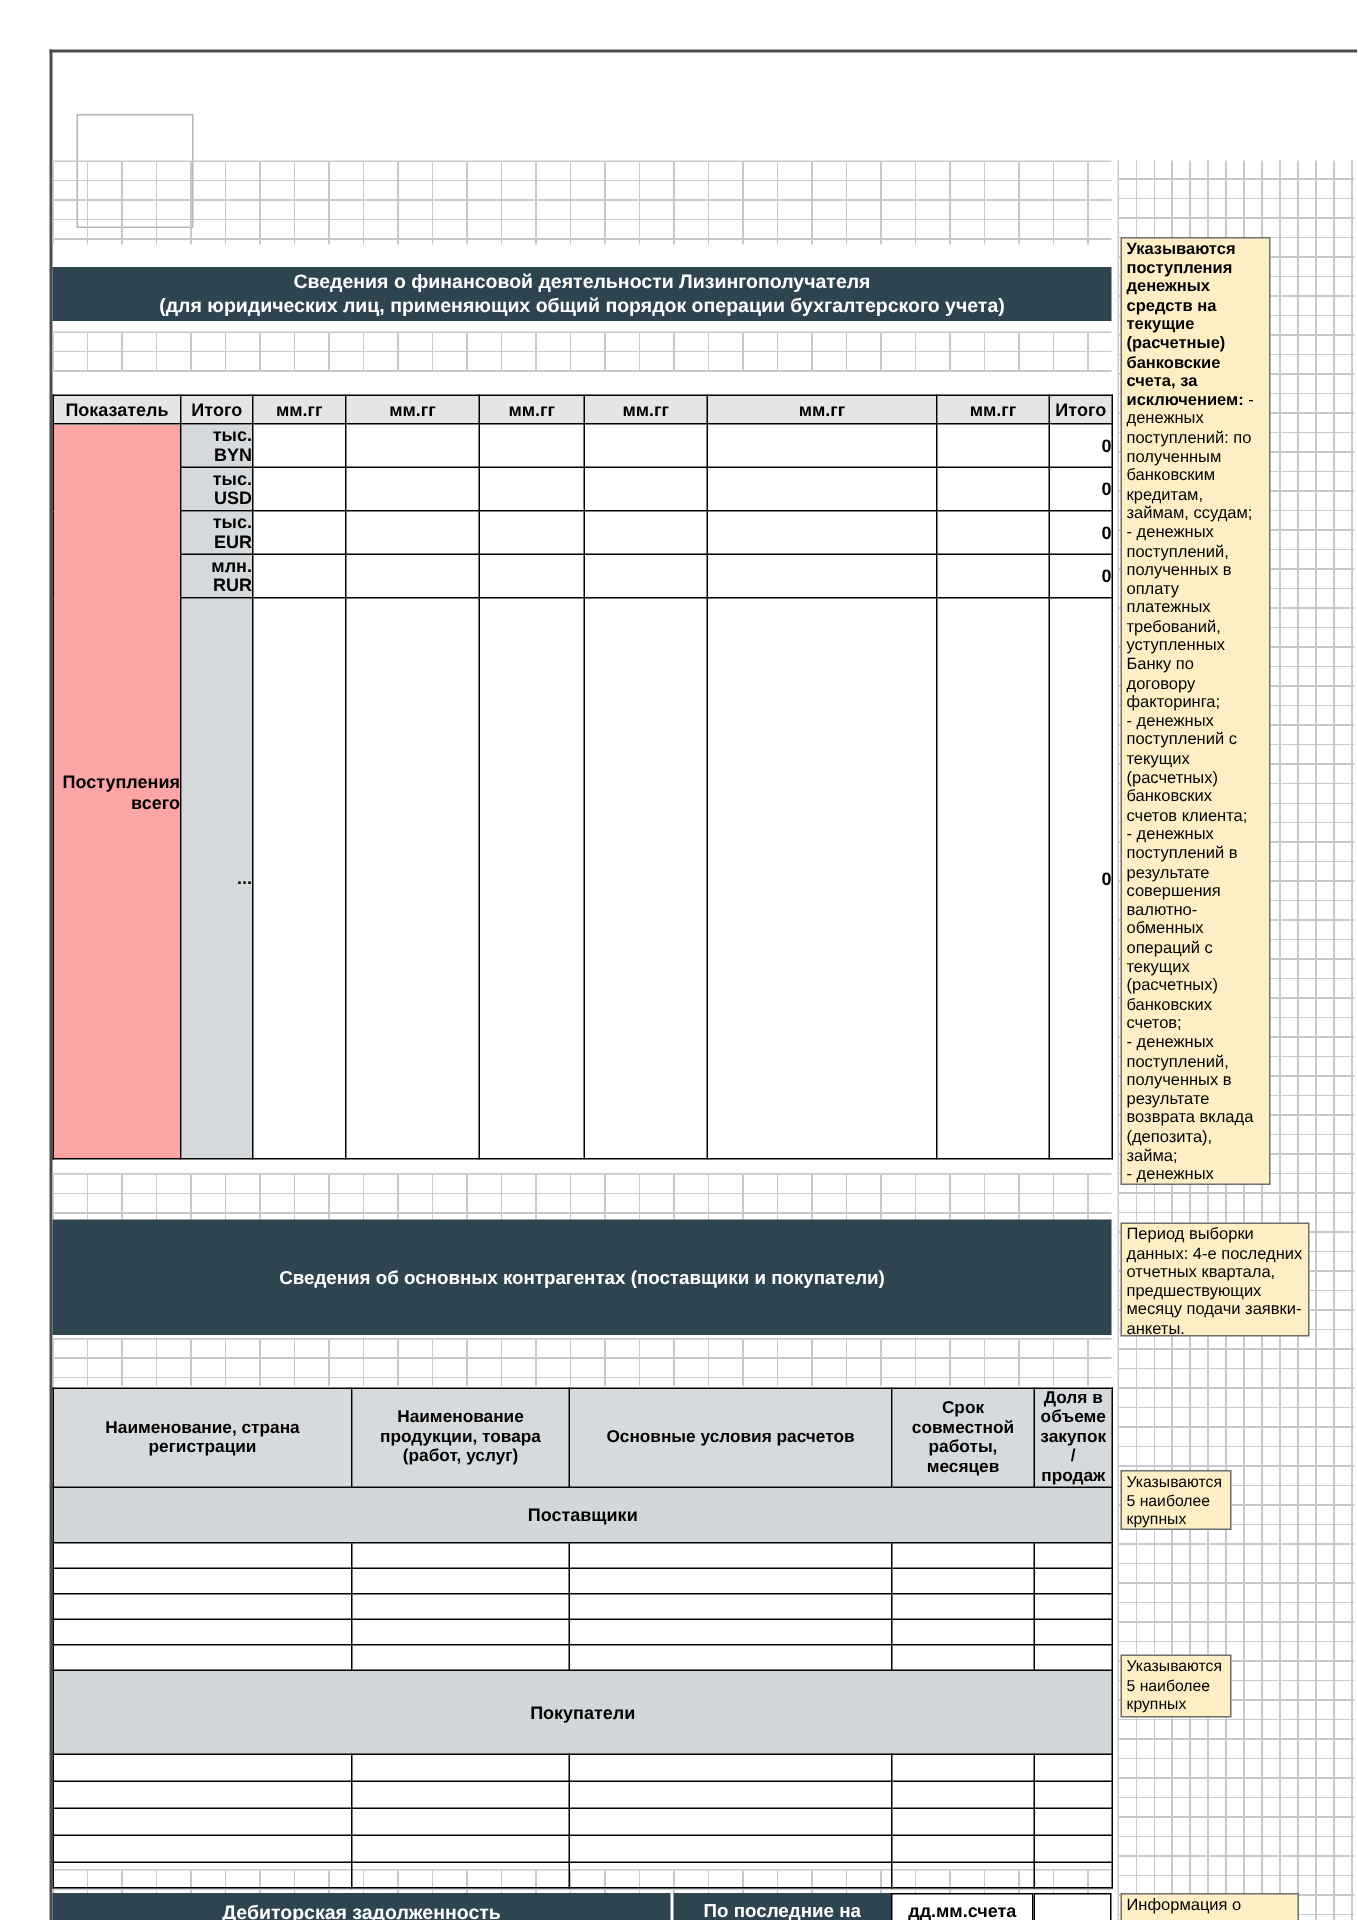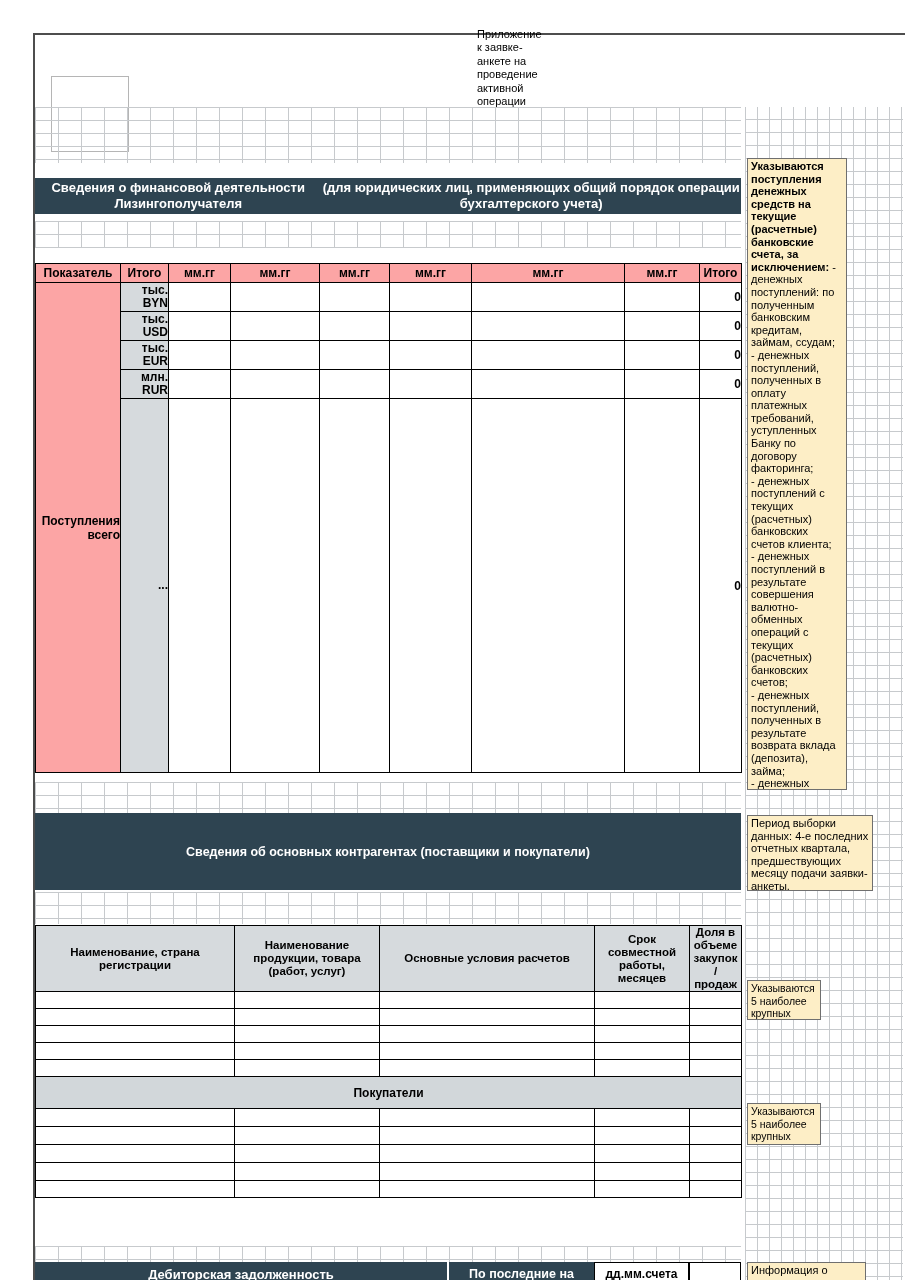--- a/index.html
+++ b/index.html
@@ -9,53 +9,47 @@
   .pre{white-space:pre-line;}
   
   .grid{background-image:
         repeating-linear-gradient(to right, transparent 0 22px, #c7cacd 22px 23px),
         repeating-linear-gradient(to bottom, transparent 0 12px, #c7cacd 12px 13px);
         border-top:1px solid #c7cacd;border-left:1px solid #c7cacd;}
   .grid-fine{background-image:
         repeating-linear-gradient(to right, transparent 0 11px, #c7cacd 11px 12px),
         repeating-linear-gradient(to bottom, transparent 0 12px, #c7cacd 12px 13px);
         border-left:1px solid #c7cacd;}
-  .band{background:#2e4451;color:#fff;font-weight:bold;display:flex;flex-direction:row;
+  .band{background:#2e4451;color:#fff;font-weight:bold;display:flex;flex-direction:column;
         align-items:center;justify-content:center;text-align:center;}
   .note{background:#fdeec6;border:1px solid #6f6f6f;font-size:11px;line-height:12.6px;
         padding:1px 3px;overflow:hidden;}
   .note b{font-weight:bold;}
   table{border-collapse:collapse;table-layout:fixed;}
   .t1{width:706px;font-size:12px;}
   .t1 th,.t1 td{border:1px solid #000;padding:0;overflow:hidden;text-align:right;}
-  .t1 th{background:#fca5a5;font-weight:bold;text-align:center;}
+  .t1 th{background:#e5e5e5;font-weight:bold;text-align:center;}
   .cur{background:#d6dadd;font-weight:bold;text-align:center;line-height:13px;vertical-align:middle;}
   .rowlabel{background:#fca5a5;font-weight:bold;text-align:center;vertical-align:middle;line-height:14px;}
   .total{font-weight:bold;text-align:center;vertical-align:middle;}
   .t2{width:706px;font-size:11.5px;}
   .t2 th,.t2 td{border:1px solid #000;padding:0 2px;overflow:hidden;}
   .t2 th{background:#d6dadd;font-weight:bold;text-align:center;line-height:13px;}
   .gband{background:#d2d7da;font-weight:bold;text-align:center;font-size:12px;}
   .bband{background:#2e4451;color:#fff;font-weight:bold;font-size:13px;display:flex;
          align-items:center;justify-content:center;}
 </style>
 </head>
 <body>
 
 <div class="page">
 
   <div class="abs" style="left:33px;top:33px;width:872px;height:0;border-top:2px solid #4d4d4d;"></div>
   <div class="abs" style="left:33px;top:33px;width:0;height:1247px;border-left:2px solid #4d4d4d;"></div>
 
-  <div class="abs pre" style="left:477px;top:28px;width:100px;font-size:11px;line-height:13.4px;">Приложение
-к заявке-
-анкете на
-проведение
-активной
-операции</div>
 
   <div class="abs" style="left:51px;top:76px;width:78px;height:76px;border:1px solid #b5b5b5;background:#fff;"></div>
 
   <div class="abs grid" style="left:35px;top:107px;width:706px;height:56px;"></div>
   <div class="abs grid-fine" style="left:745px;top:107px;width:158px;height:1173px;"></div>
   <div class="abs grid" style="left:35px;top:221px;width:706px;height:27px;"></div>
   <div class="abs grid" style="left:35px;top:782px;width:706px;height:31px;"></div>
   <div class="abs grid" style="left:35px;top:892px;width:706px;height:32px;"></div>
   <div class="abs grid" style="left:35px;top:1246px;width:706px;height:16px;"></div>
 
@@ -177,56 +171,59 @@
           <col style="width:52px">
       </colgroup>
       <tbody>
           <tr style="height:56px">
         <th>Наименование, страна регистрации</th>
         <th>Наименование продукции, товара (работ, услуг)</th>
         <th>Основные условия расчетов</th>
         <th>Срок совместной работы, месяцев</th>
         <th>Доля в объеме закупок / продаж</th>
       </tr>
-      <tr style="height:17px">
-            <td></td>
-            <td></td>
-            <td></td>
-            <td></td>
-            <td></td>
-          </tr>
-      <tr style="height:17px">
-            <td></td>
-            <td></td>
-            <td></td>
-            <td></td>
-            <td></td>
-          </tr>
-      <tr style="height:17px">
-            <td></td>
-            <td></td>
-            <td></td>
-            <td></td>
-            <td></td>
-          </tr>
-      <tr style="height:17px">
-            <td></td>
-            <td></td>
-            <td></td>
-            <td></td>
-            <td></td>
-          </tr>
-      <tr style="height:17px">
-            <td></td>
-            <td></td>
-            <td></td>
-            <td></td>
-            <td></td>
-          </tr>
-      <tr style="height:32px">
+      <tr style="height:37px">
+        <td class="gband" colspan="5">Поставщики</td>
+      </tr>
+      <tr style="height:17px">
+            <td></td>
+            <td></td>
+            <td></td>
+            <td></td>
+            <td></td>
+          </tr>
+      <tr style="height:17px">
+            <td></td>
+            <td></td>
+            <td></td>
+            <td></td>
+            <td></td>
+          </tr>
+      <tr style="height:17px">
+            <td></td>
+            <td></td>
+            <td></td>
+            <td></td>
+            <td></td>
+          </tr>
+      <tr style="height:17px">
+            <td></td>
+            <td></td>
+            <td></td>
+            <td></td>
+            <td></td>
+          </tr>
+      <tr style="height:17px">
+            <td></td>
+            <td></td>
+            <td></td>
+            <td></td>
+            <td></td>
+          </tr>
+      <tr style="height:56px">
         <td class="gband" colspan="5">Покупатели</td>
       </tr>
       <tr style="height:18px">
             <td></td>
             <td></td>
             <td></td>
             <td></td>
             <td></td>
           </tr>
       <tr style="height:18px">

